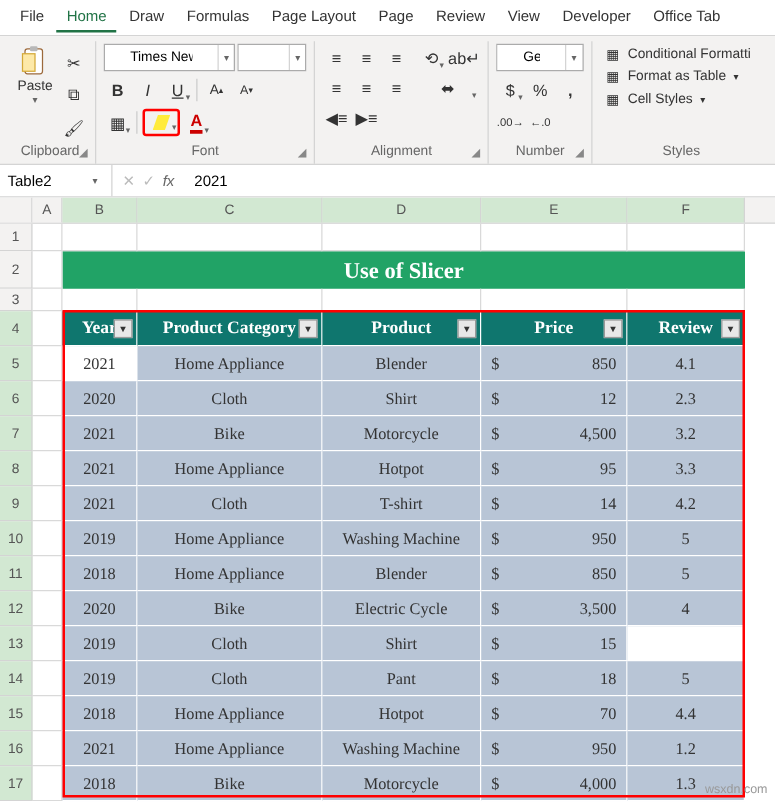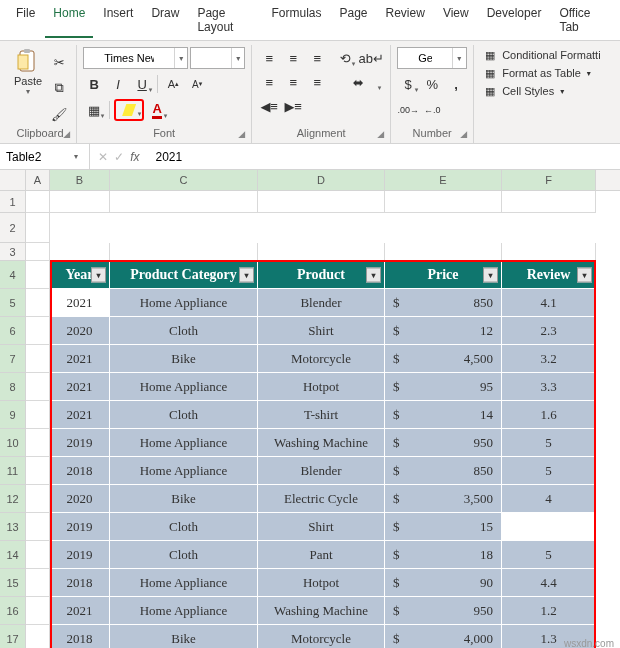--- a/index.html
+++ b/index.html
@@ -90,24 +90,23 @@
     .red-outline { position: absolute; border: 2px solid red; pointer-events: none; }
     
     .watermark { position: absolute; right: 6px; bottom: 4px; font-size: 10px; color: #999; font-family: Arial; }
   </style>
 </head>
 <body>
 
 <div class="menubar">
   <div class="item">File</div>
   <div class="item active">Home</div>
-  <div class="item">Insert</div>
   <div class="item">Draw</div>
+  <div class="item">Formulas</div>
   <div class="item">Page Layout</div>
-  <div class="item">Formulas</div>
   <div class="item">Page</div>
   <div class="item">Review</div>
   <div class="item">View</div>
   <div class="item">Developer</div>
   <div class="item">Office Tab</div>
 </div>
 
 <div class="ribbon">
 
   <div class="group">
@@ -285,20 +284,21 @@
             <span>Format as Table</span>
             <span style="font-size:8px;margin-left:2px">▾</span>
           </div>
         <div class="style-item">
             <span class="sicon">▦</span>
             <span>Cell Styles</span>
             <span style="font-size:8px;margin-left:2px">▾</span>
           </div>
       </div>
     </div>
+    <div class="group-label"><span>Styles</span></div>
   </div>
 </div>
 
 <div class="fbar">
   <div class="namebox">
     <input value="Table2" style="">
     <span class="caret">▾</span>
   </div>
   <div class="fx-btns">
     <span style="color:#bbb">✕</span>
@@ -326,20 +326,21 @@
         <div class="cell cA"></div>
         <div class="cell cB"></div>
         <div class="cell cC"></div>
         <div class="cell cD"></div>
         <div class="cell cE"></div>
         <div class="cell cF"></div>
       </div>
       <div class="row row2" style="height:30px">
         <div class="rh ">2</div>
         <div class="cell cA" style="height:30px"></div>
+        <div class="banner" style="width:546px">Use of Slicer</div>
       </div>
       <div class="row row3">
         <div class="rh ">3</div>
         <div class="cell cA" style="height:18px"></div>
         <div class="cell cB" style="height:18px"></div>
         <div class="cell cC" style="height:18px"></div>
         <div class="cell cD" style="height:18px"></div>
         <div class="cell cE" style="height:18px"></div>
         <div class="cell cF" style="height:18px"></div>
       </div>
@@ -403,21 +404,21 @@
       <div class="row" style="height:28px">
         <div class="rh sel">9</div>
         <div class="cell cA" style="height:28px"></div>
         <div class="cell td year cB" style="height:28px">2021</div>
         <div class="cell td cC" style="height:28px">Cloth</div>
         <div class="cell td cD" style="height:28px">T-shirt</div>
         <div class="cell td price cE" style="height:28px">
           <span class="cur">$</span>
           <span class="val">14</span>
         </div>
-        <div class="cell td cF" style="height:28px">1.6</div>
+        <div class="cell td cF" style="height:28px">4.2</div>
       </div>
       <div class="row" style="height:28px">
         <div class="rh sel">10</div>
         <div class="cell cA" style="height:28px"></div>
         <div class="cell td year cB" style="height:28px">2019</div>
         <div class="cell td cC" style="height:28px">Home Appliance</div>
         <div class="cell td cD" style="height:28px">Washing Machine</div>
         <div class="cell td price cE" style="height:28px">
           <span class="cur">$</span>
           <span class="val">950</span>
@@ -472,21 +473,21 @@
         <div class="cell td cF" style="height:28px">5</div>
       </div>
       <div class="row" style="height:28px">
         <div class="rh sel">15</div>
         <div class="cell cA" style="height:28px"></div>
         <div class="cell td year cB" style="height:28px">2018</div>
         <div class="cell td cC" style="height:28px">Home Appliance</div>
         <div class="cell td cD" style="height:28px">Hotpot</div>
         <div class="cell td price cE" style="height:28px">
           <span class="cur">$</span>
-          <span class="val">90</span>
+          <span class="val">70</span>
         </div>
         <div class="cell td cF" style="height:28px">4.4</div>
       </div>
       <div class="row" style="height:28px">
         <div class="rh sel">16</div>
         <div class="cell cA" style="height:28px"></div>
         <div class="cell td year cB" style="height:28px">2021</div>
         <div class="cell td cC" style="height:28px">Home Appliance</div>
         <div class="cell td cD" style="height:28px">Washing Machine</div>
         <div class="cell td price cE" style="height:28px">

